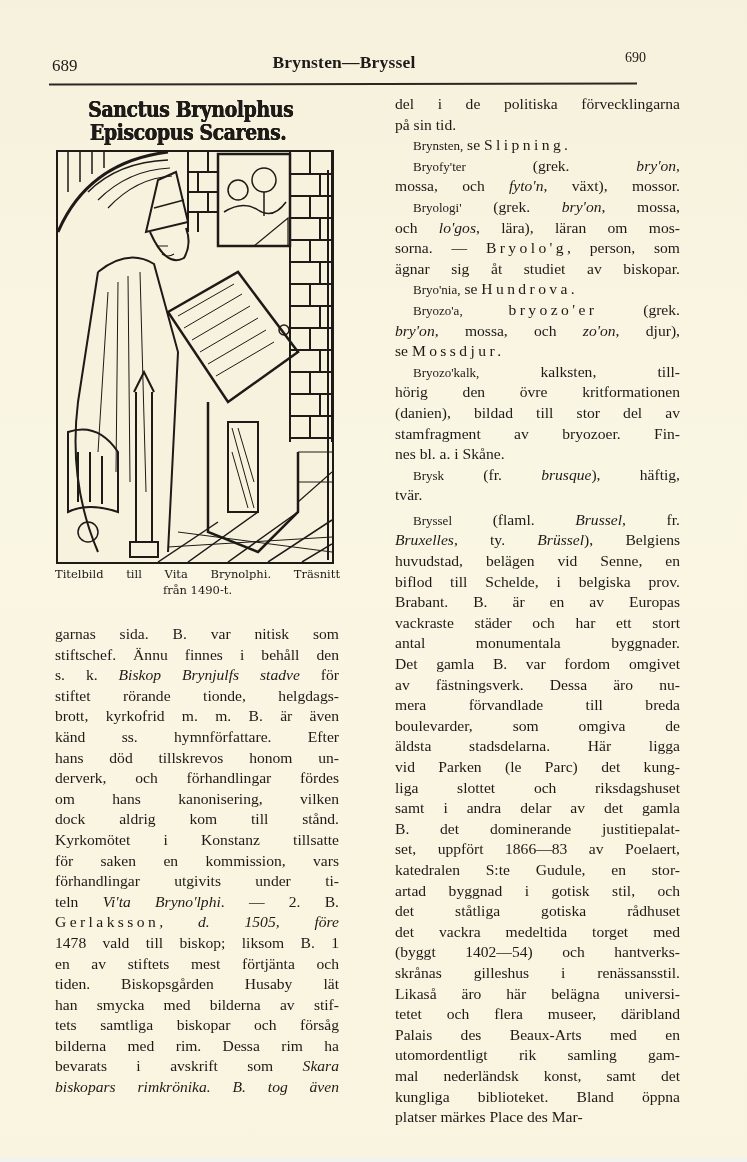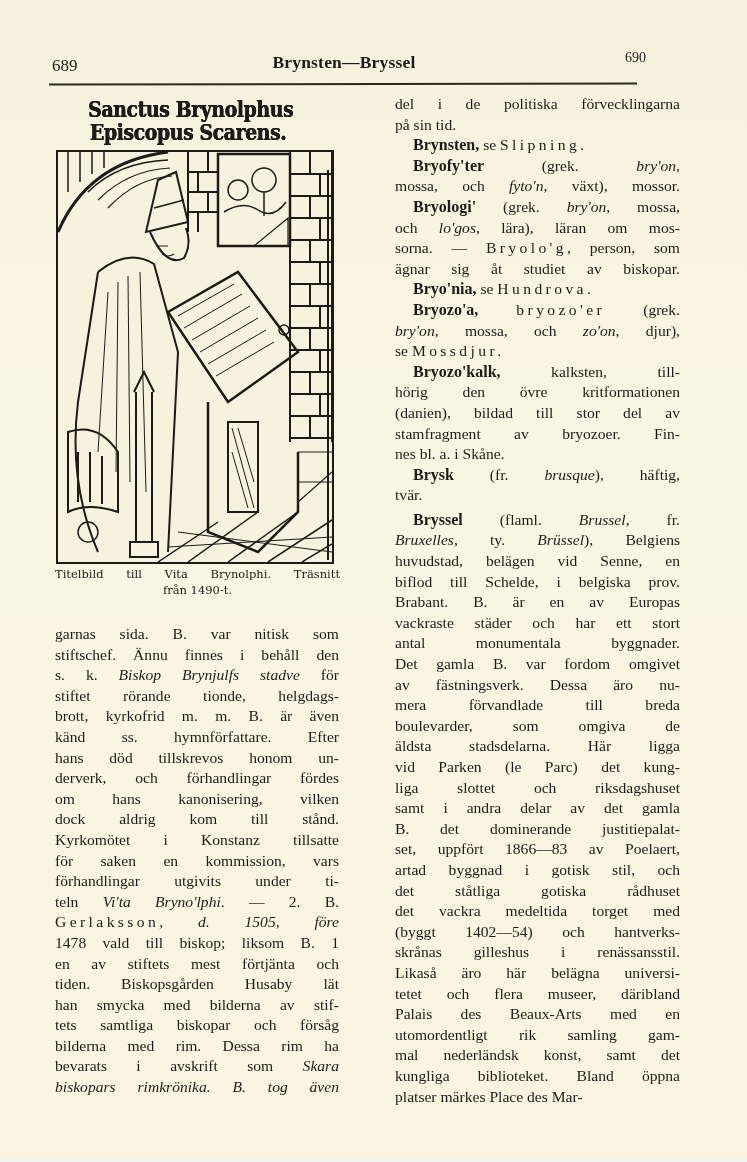--- a/index.html
+++ b/index.html
@@ -23,21 +23,21 @@
     .page-num-right { position:absolute; right:-7px; top:0px; font-size:14px; font-family:"Liberation Serif", serif; }
     .running-head { position:absolute; left:0; width:590px; top:2px; text-align:center; font-size:17.5px; font-weight:bold; font-family:"Liberation Serif", serif; letter-spacing:0.2px; }
     .header-rule { position:absolute; left:49px; top:83px; width:588px; height:1.5px; background:#2a2724; transform: rotate(-0.1deg); }
 
     .col { position:absolute; font-family:"Liberation Serif", serif; font-size:15.6px; line-height:20.6px; text-align:justify; }
     .col-left { left:55px; width:284px; }
     .col-right { left:355px; width:285px; top:94px;margin-left:40px; }
     .line { display:block; text-align:justify; text-align-last:justify; white-space:nowrap; height:20.6px; }
     .line.last { text-align-last:left; }
     .ind { padding-left:18px; }
-    b.hw { font-weight:bold; font-size:16px; }
+    b.hw { font-weight:normal; font-size:13px; }
     i { font-style:italic; }
     .sp { letter-spacing:3.4px; }
 
     .fig-title {
       position:absolute; left:88px; top:98px; width:240px;
       font-family:"DejaVu Serif", serif; font-weight:bold; font-size:22px; line-height:23px; letter-spacing:-0.5px;
       transform: scaleX(0.86); transform-origin:left top;
       text-shadow: 0.5px 0 0 #1d1a17, 0 0.4px 0 #1d1a17;
     }
     .fig-title .l2 { display:block; padding-left:2px; }
@@ -203,20 +203,21 @@
       <span class="line">Det gamla B. var fordom omgivet</span>
       <span class="line">av fästningsverk. Dessa äro nu-</span>
       <span class="line">mera förvandlade till breda</span>
       <span class="line">boulevarder, som omgiva de</span>
       <span class="line">äldsta stadsdelarna. Här ligga</span>
       <span class="line">vid Parken (le Parc) det kung-</span>
       <span class="line">liga slottet och riksdagshuset</span>
       <span class="line">samt i andra delar av det gamla</span>
       <span class="line">B. det dominerande justitiepalat-</span>
       <span class="line">set, uppfört 1866—83 av Poelaert,</span>
+      <span class="line">katedralen S:te Gudule, en stor-</span>
       <span class="line">artad byggnad i gotisk stil, och</span>
       <span class="line">det ståtliga gotiska rådhuset</span>
       <span class="line">det vackra medeltida torget med</span>
       <span class="line">(byggt 1402—54) och hantverks-</span>
       <span class="line">skrånas gilleshus i renässansstil.</span>
       <span class="line">Likaså äro här belägna universi-</span>
       <span class="line">tetet och flera museer, däribland</span>
       <span class="line">Palais des Beaux-Arts med en</span>
       <span class="line">utomordentligt rik samling gam-</span>
       <span class="line">mal nederländsk konst, samt det</span>

